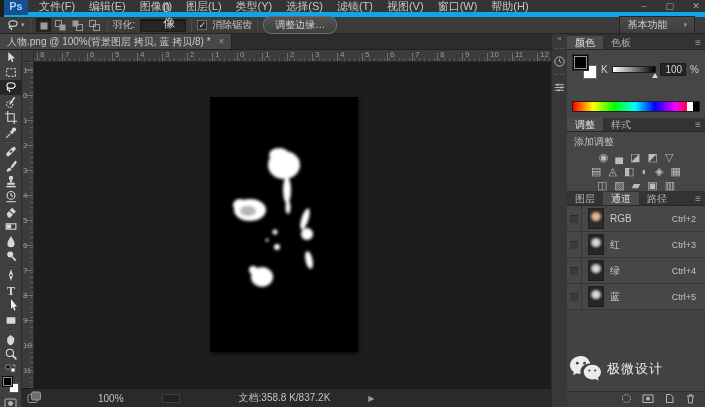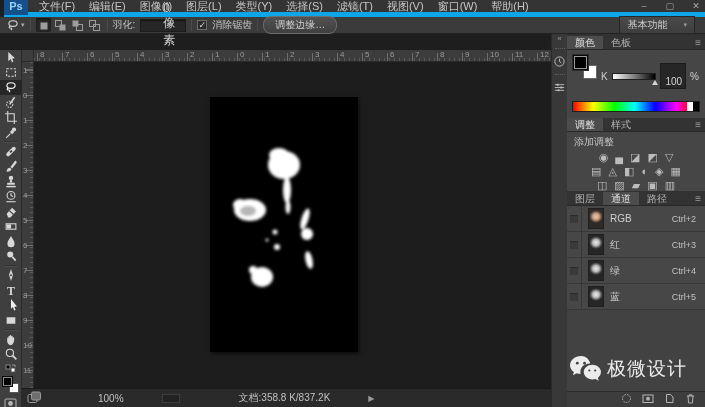--- a/index.html
+++ b/index.html
@@ -111,21 +111,21 @@
   .cfg{position:absolute;top:0;left:0;width:15px;height:15px;background:#000;border:1px solid #0a0a0a;
        box-shadow:inset 0 0 0 1px #999, 0 0 0 1px #2b2b2b;z-index:2;}
   .cbg{position:absolute;right:0;bottom:0;width:14px;height:14px;background:#fff;border:1px solid #666;}
   .krow{position:absolute;left:34px;top:13px;right:6px;display:flex;align-items:center;gap:4px;}
   .klabel{font-size:10px;color:#cfcfcf;}
   .kslider{flex:1;height:7px;background:linear-gradient(90deg,#ffffff,#000000);
            border:1px solid #1e1e1e;position:relative;}
   .kmarker{position:absolute;right:-3px;bottom:-6px;width:0;height:0;
            border-left:3px solid transparent;border-right:3px solid transparent;border-bottom:5px solid #d5d5d5;}
   .kvalue{width:26px;height:13px;background:#262626;border:1px solid #1b1b1b;color:#d5d5d5;
-          font-size:10px;text-align:right;padding:12px 3px;line-height:12px;}
+          font-size:10px;text-align:right;padding:0 3px;line-height:12px;}
   .kunit{font-size:10px;color:#cfcfcf;}
   .spectrum{position:absolute;left:5px;right:5px;bottom:5px;height:11px;border:1px solid #1e1e1e;
     background:linear-gradient(90deg,#f00 0%,#ff0 16%,#0f0 33%,#0ff 49%,#00f 65%,#f0f 82%,#f00 93%);}
   .spec-w{position:absolute;right:6px;top:0;width:6px;height:100%;background:#fff;}
   .spec-b{position:absolute;right:0;top:0;width:6px;height:100%;background:#000;}
 
   
   #adjpanel{top:84px;height:73px;}
   .add-label{font-size:10px;color:#c2c2c2;margin:3px 0 1px 7px;}
   .adj-row{display:flex;justify-content:center;gap:7px;height:14px;align-items:center;}
@@ -151,21 +151,21 @@
   .chan-row.sel .chan-name{color:#151515;}
   .chan-short{margin-left:auto;padding-right:9px;font-size:9px;color:#c2c2c2;}
   .chan-row.sel .chan-short{color:#20242c;}
   .chan-footer{position:absolute;bottom:0;left:0;right:0;height:16px;background:#3d3d3d;
                border-top:1px solid #2d2d2d;display:flex;align-items:center;justify-content:flex-end;
                gap:10px;padding-right:9px;}
 
   
   #watermark{position:absolute;left:569px;top:349px;width:134px;height:40px;display:flex;
              align-items:center;gap:5px;z-index:6;}
-  .wm-text{font-size:19px;color:#ececec;letter-spacing:1px;white-space:nowrap;}
+  .wm-text{font-size:13px;color:#ececec;letter-spacing:1px;white-space:nowrap;}
 </style>
 </head>
 <body>
 
 <div id="app">
 
   <div id="titlebar">
     <div class="pslogo">Ps</div>
     <div id="menus">
         <span class="menu-item">文件(F)</span>
@@ -228,20 +228,26 @@
     <span class="lbl">消除锯齿</span>
     <span class="vsep"></span>
     <button class="refine-btn">调整边缘…</button>
     <span class="spacer"></span>
     <button class="workspace-btn">
       <span>基本功能</span>
       <span class="ws-arrow">▾</span>
     </button>
   </div>
 
+  <div id="tabbar">
+    <div class="doc-tab">
+      <span>人物.png @ 100%(背景图层 拷贝, 蓝 拷贝/8) *</span>
+      <span class="tab-close">×</span>
+    </div>
+  </div>
 
   <div id="toolbar">
     <div id="tools" style="display:flex;flex-direction:column;align-items:center;width:22px;">
         <div class="tool">
           <svg width="12" height="13" viewBox="0 0 11 12">
             <path d="M3 1 L3 9.5 L5.2 7.4 L6.3 10.4 L7.7 9.8 L6.6 6.9 L9.2 6.6 Z" fill="#d8d8d8"></path>
           </svg>
         </div>
         <div class="tool">
           <svg width="12" height="13" viewBox="0 0 11 12">

